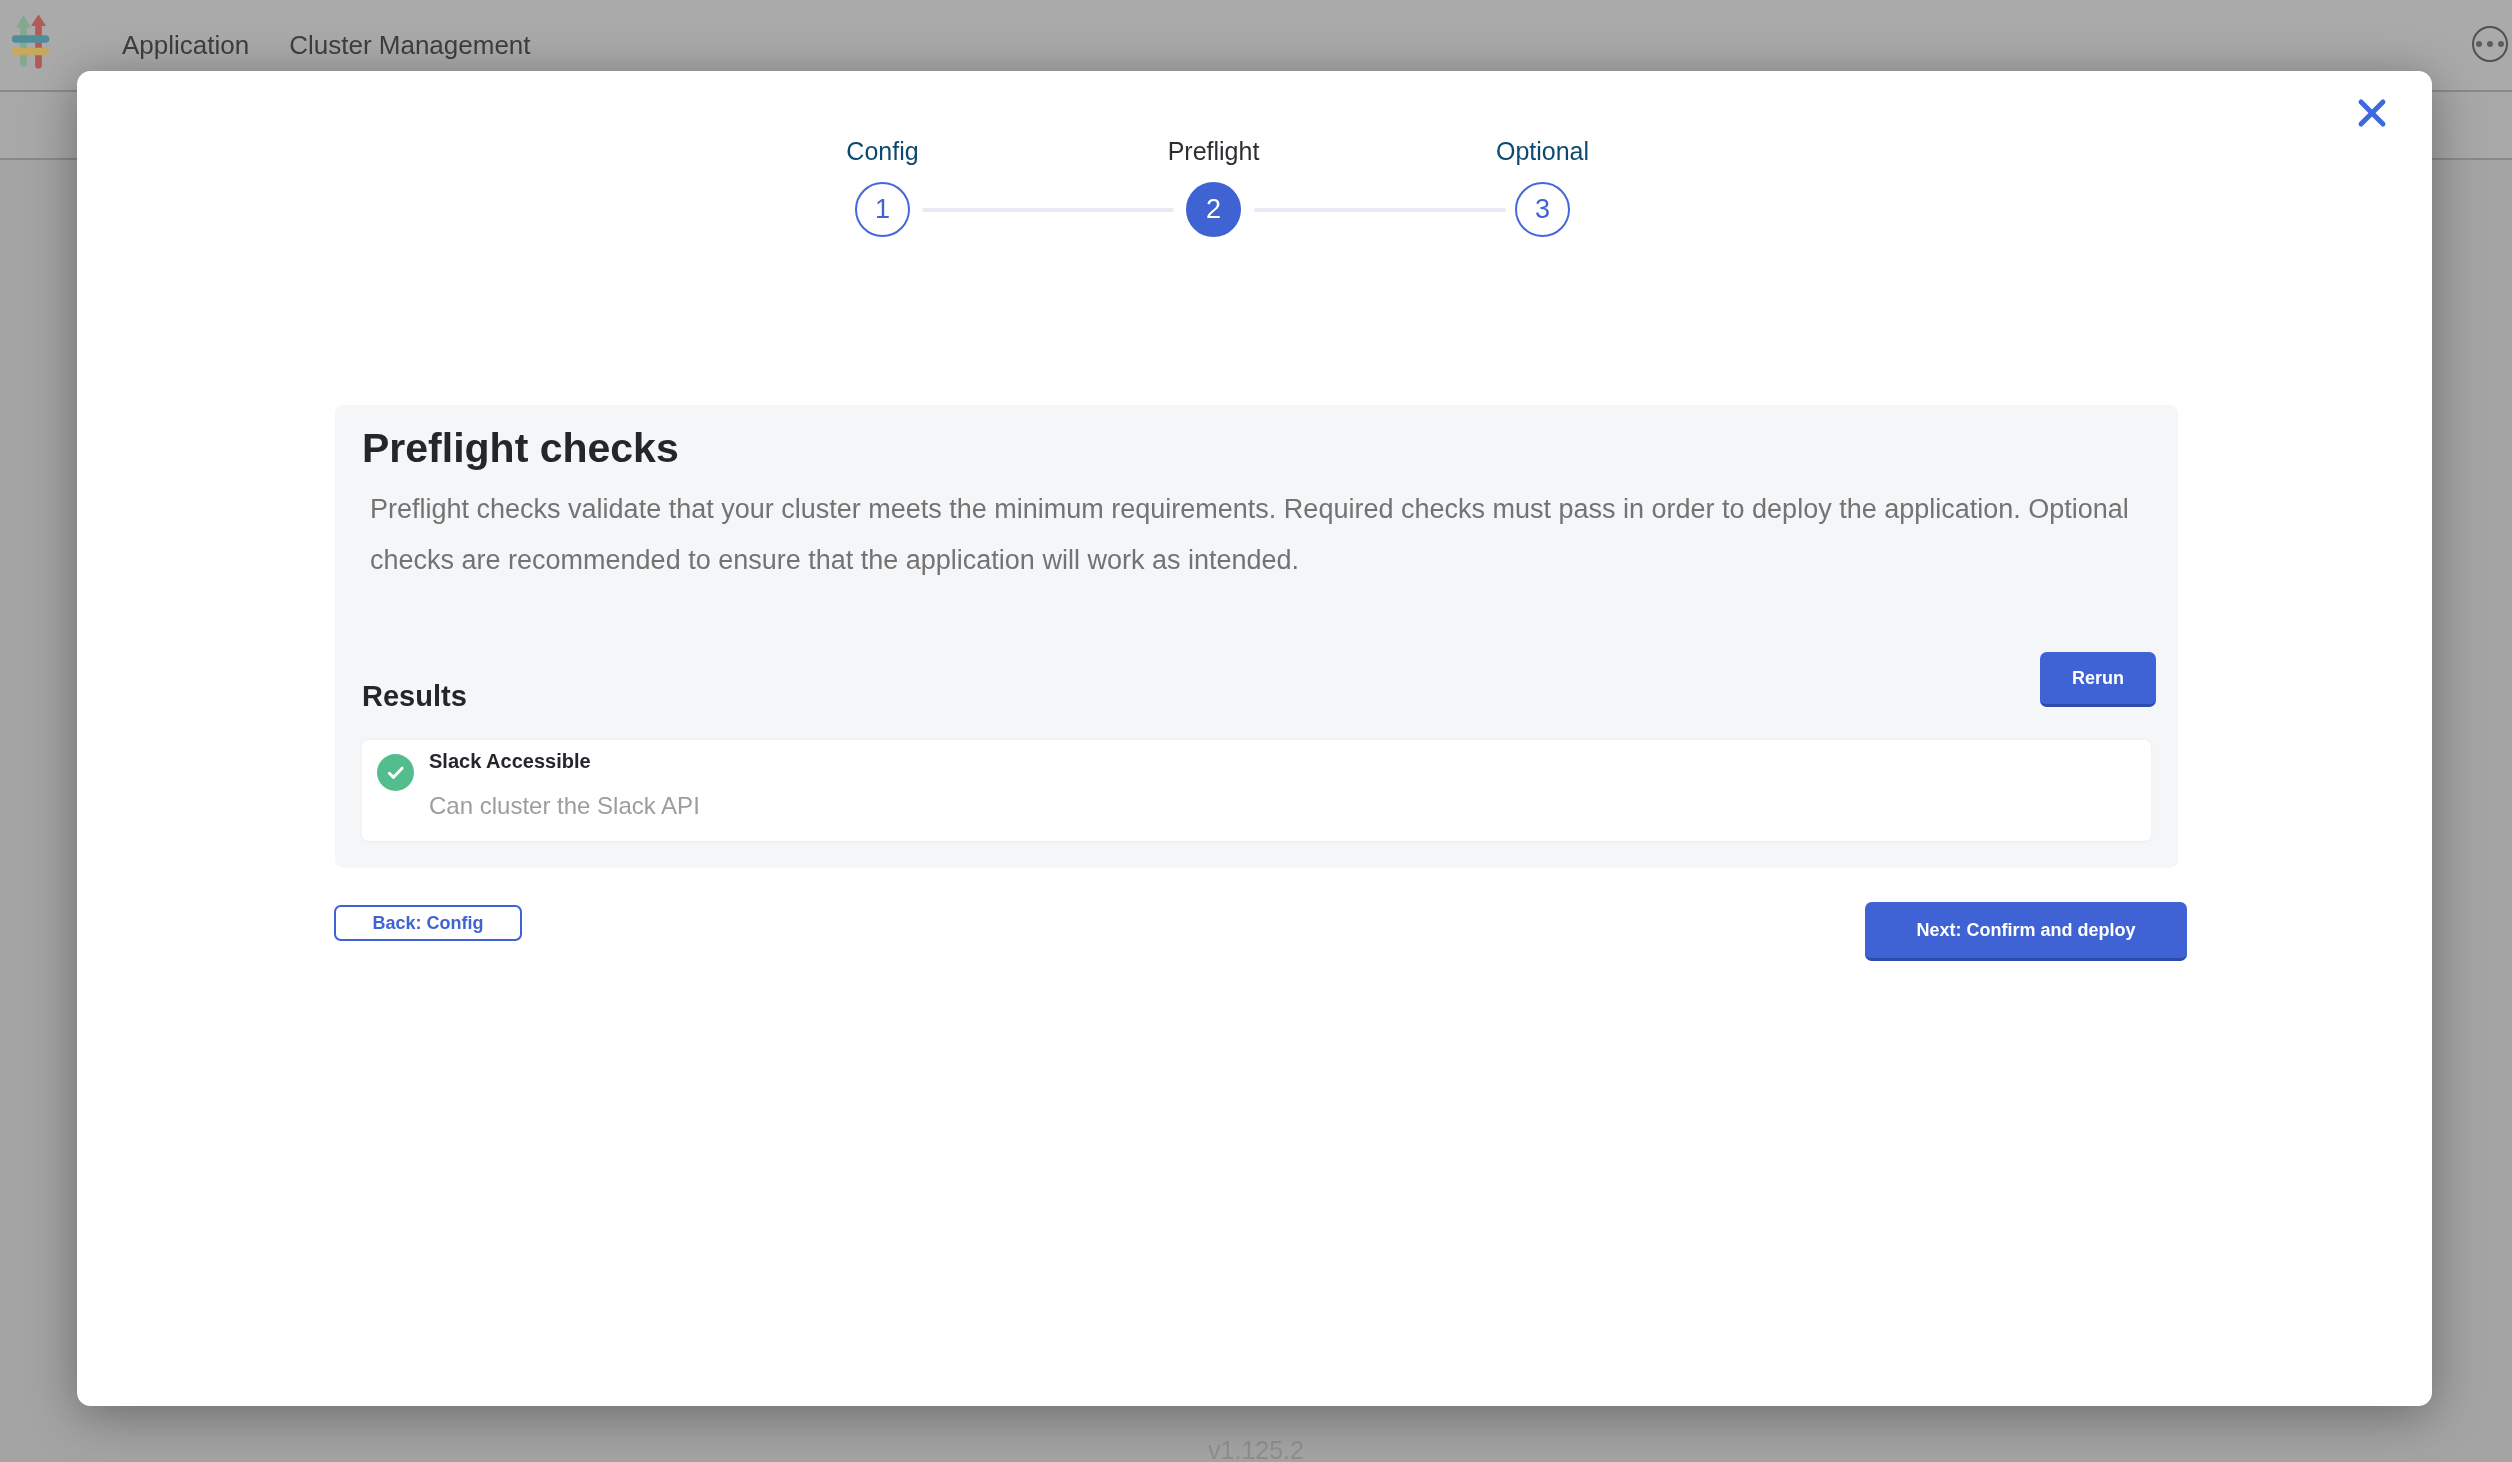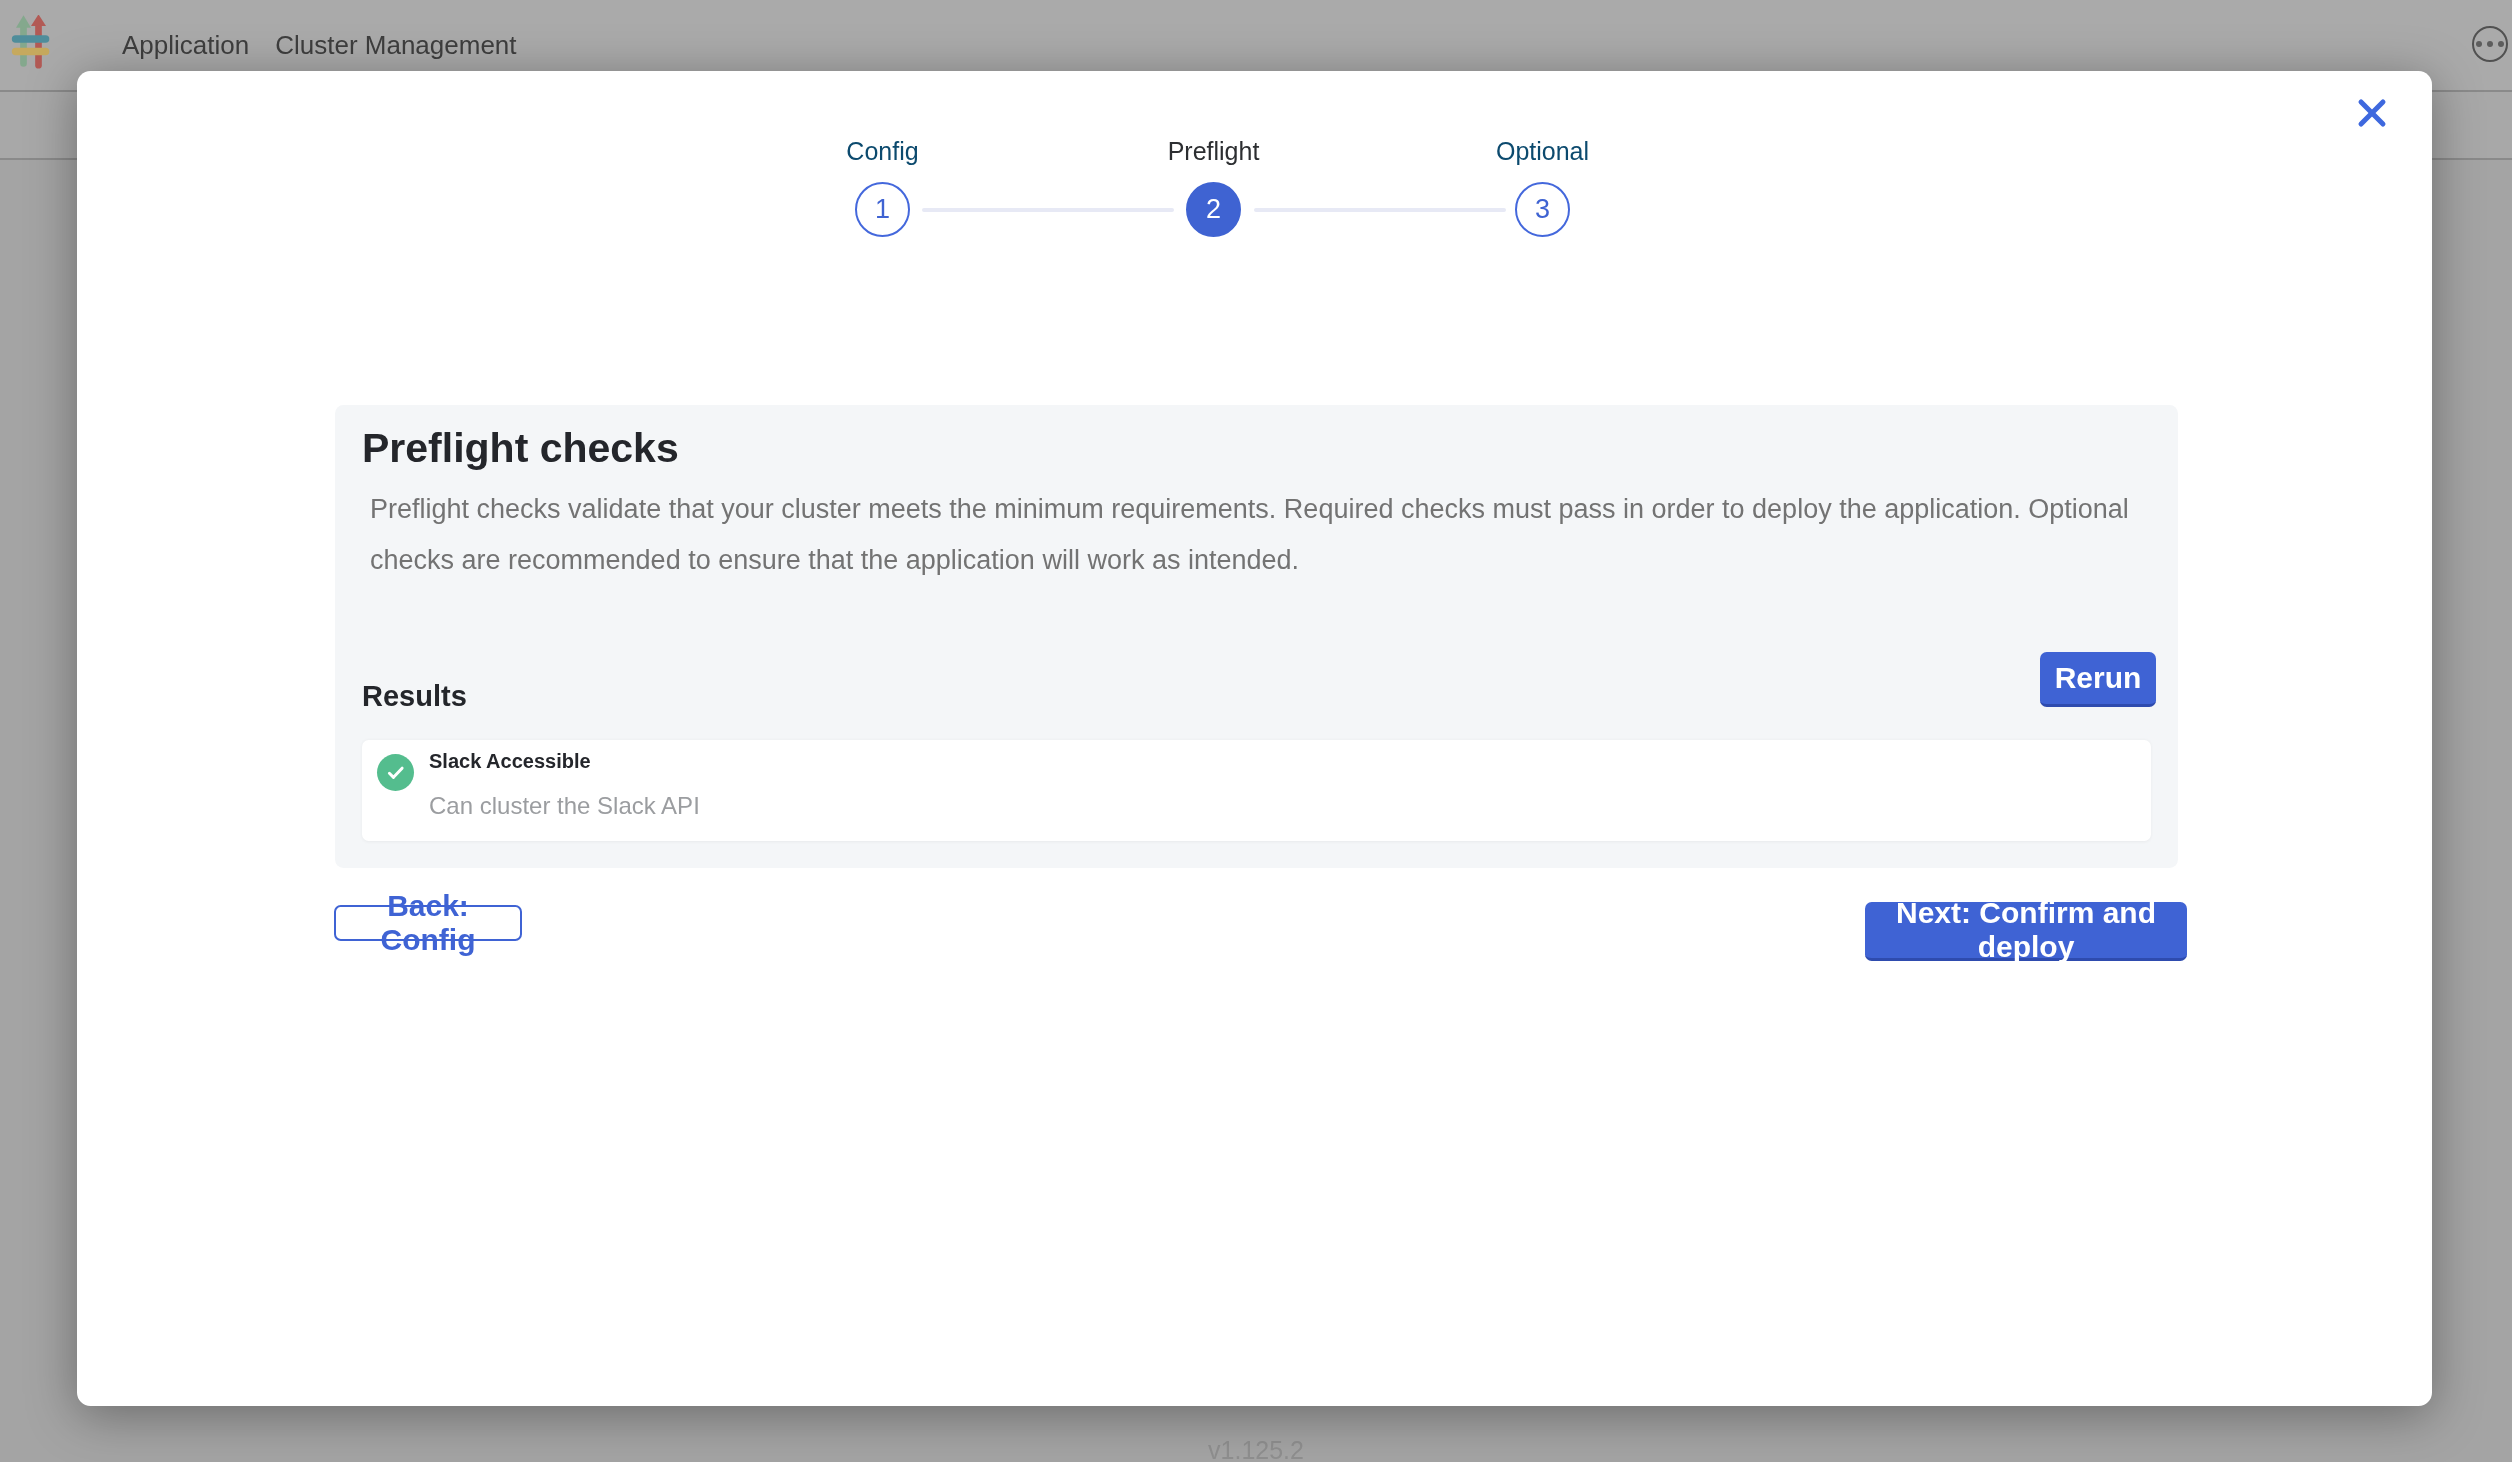--- a/index.html
+++ b/index.html
@@ -12,21 +12,21 @@
   .page-body { position:absolute; left:0; top:159px; width:2512px; height:1303px; background:#f7f7f7; z-index:1; }
 
   .overlay { position:absolute; inset:0; background:rgba(0,0,0,0.335); z-index:5; }
 
   
   .nav-border-1 { position:absolute; left:0; top:90px; width:2512px; height:1.7px; background:#8a8a8a; z-index:6; }
   .nav-border-2 { position:absolute; left:0; top:158px; width:2512px; height:1.7px; background:#8a8a8a; z-index:6; }
 
   .logo { position:absolute; left:11px; top:15px; width:45px; height:57px; z-index:6; }
 
-  .nav-tabs { position:absolute; left:122px; top:0; height:90px; display:flex; align-items:center; gap:26px; z-index:6; }
+  .nav-tabs { position:absolute; left:122px; top:0; height:90px; display:flex; align-items:center; gap:40px; z-index:6; }
   .nav-tab { font-size:26px; font-weight:500; color:#3e3e3e; cursor:pointer; white-space:nowrap; }
 
   .overflow-btn { position:absolute; left:2472px; top:26px; width:36px; height:36px; border-radius:50%;
     border:2.5px solid #515151; z-index:6; display:flex; align-items:center; justify-content:center; gap:4.2px; }
   .overflow-btn .dot { width:6.7px; height:6.7px; border-radius:50%; background:#5d5d5d; }
 
   .version { position:absolute; left:0; top:1436px; width:2512px; text-align:center;
     font-size:25px; color:#8f8f8f; z-index:6; }
 
   
@@ -50,21 +50,21 @@
 
   
   .card { position:absolute; left:258px; top:334px; width:1843px; height:463px;
     background:#f4f6f8; border-radius:8.4px; }
   .card-title { position:absolute; left:27px; top:20px; font-size:41px; font-weight:bold; color:#24262b; }
   .card-desc { position:absolute; left:35px; top:79px; width:1778px; font-size:27px;
     line-height:51px; color:#737373; }
   .results-label { position:absolute; left:27px; top:275px; font-size:29px; font-weight:bold; color:#24262b; }
 
   .btn { font-family:"Liberation Sans", sans-serif; cursor:pointer; border:none; border-radius:6.7px;
-    font-weight:bold; font-size:30px; display:flex; align-items:center; justify-content:center; }
+    font-weight:bold; font-size:18px; display:flex; align-items:center; justify-content:center; }
   .btn-primary { background:#3f63d4; color:#ffffff; border-bottom:3.4px solid #2e4bae; }
   .btn-outline { background:#ffffff; color:#3f63d4; border:2.5px solid #3f63d4; }
 
   .rerun-btn { position:absolute; right:22px; top:247px; width:116px; height:55px; }
 
   .check-row { position:absolute; left:27px; top:335px; width:1789px; height:101px;
     background:#ffffff; border-radius:6.7px; box-shadow:0 0.8px 3.4px rgba(0,0,0,0.05); }
   .check-icon { position:absolute; left:15px; top:14.3px; width:37px; height:37px; border-radius:50%;
     background:#54bd8e; display:flex; align-items:center; justify-content:center; }
   .check-name { position:absolute; left:67px; top:10px; font-size:20px; font-weight:bold; color:#24262b; }

